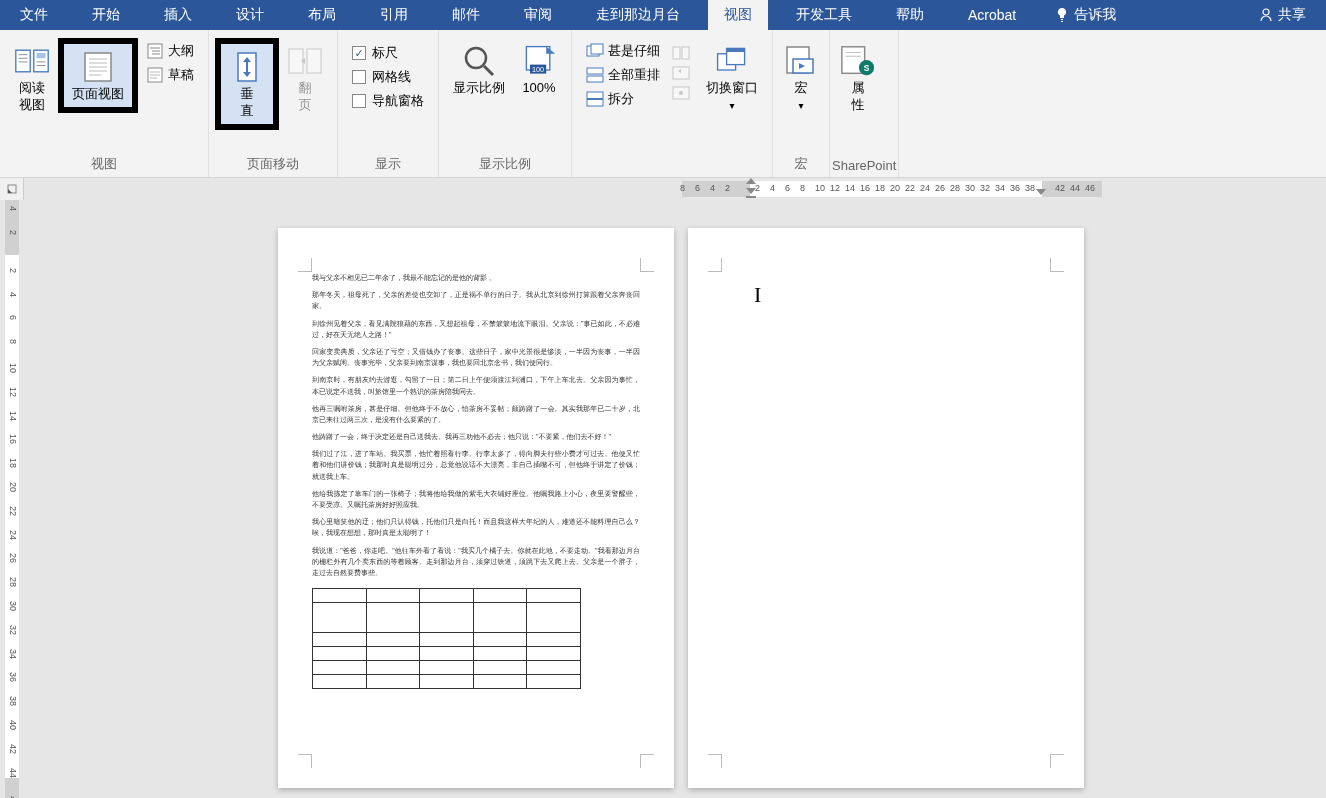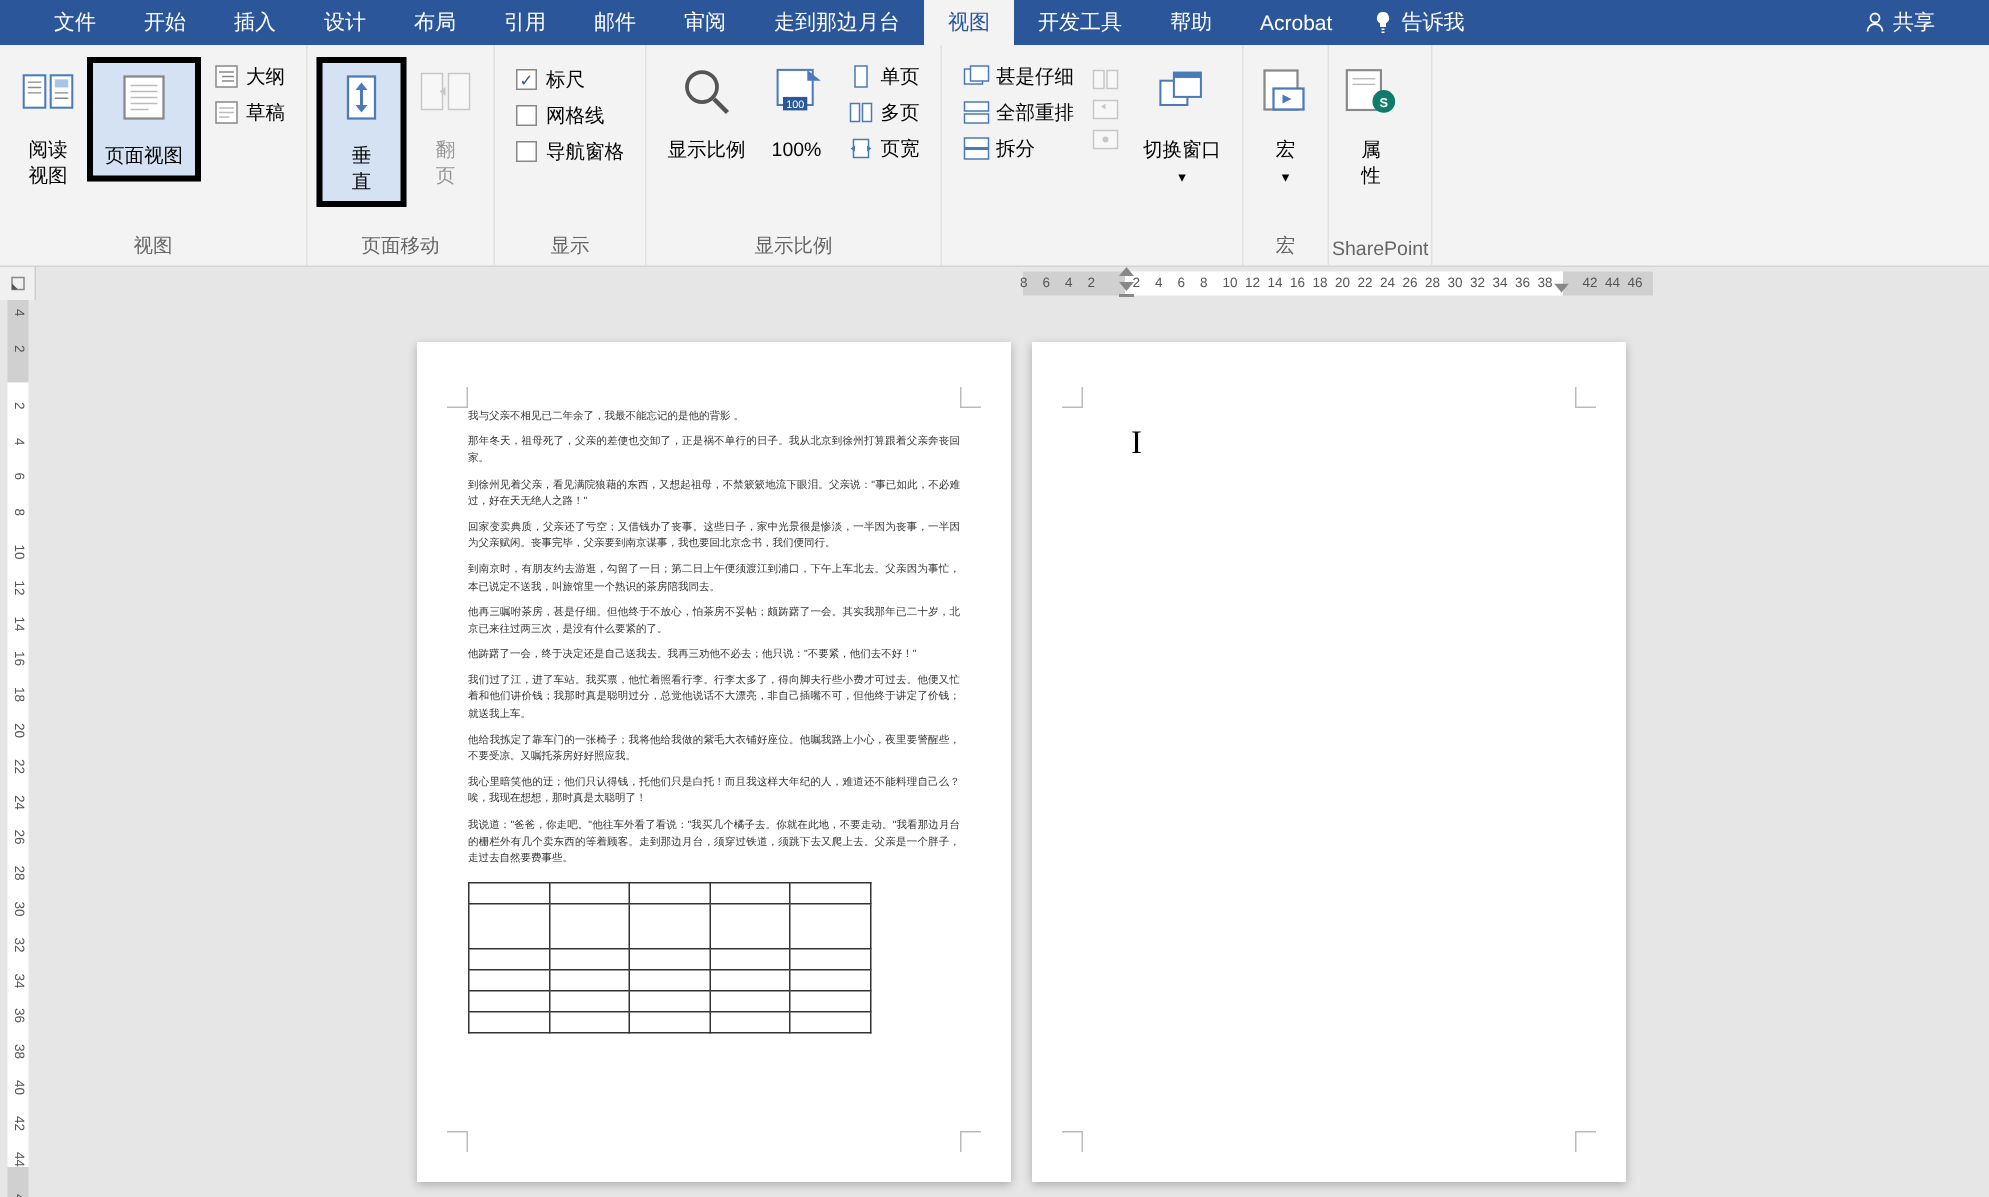--- a/index.html
+++ b/index.html
@@ -1,34 +1,34 @@
 <!DOCTYPE html>
 <html><head>
   <meta charset="utf-8">
   <style>
     * { margin: 0; padding: 0; box-sizing: border-box; font-family: "Microsoft YaHei", sans-serif; }
     body { background: #e6e6e6; overflow: hidden; width: 1326px; height: 798px; }
     
-    .menubar { display: flex; background: #2b579a; height: 30px; align-items: flex-start; padding: 0 20px; }
+    .menubar { display: flex; background: #2b579a; height: 30px; align-items: flex-start; padding: 0 4px; gap: 12px; }
     .menu-item { color: #fff; padding: 0 16px; font-size: 14px; height: 30px; display: flex; align-items: center; cursor: pointer; }
     .menu-item.active { background: #f3f3f3; color: #2b579a; }
     .menu-spacer { flex: 1; }
     .menu-right { display: flex; align-items: center; }
     .menu-right .menu-item { padding: 0 10px; }
     .bulb { margin-right: 4px; }
     
     .ribbon { background: #f3f3f3; height: 148px; display: flex; border-bottom: 1px solid #d4d4d4; }
     .ribbon-group { display: flex; flex-direction: column; border-right: 1px solid #e1e1e1; padding: 4px 6px 0; }
     .ribbon-group.tight { padding: 4px 2px 0; }
     .group-content { flex: 1; display: flex; align-items: flex-start; padding-top: 4px; }
     .group-label { text-align: center; font-size: 13px; color: #666; padding: 2px 0 4px; }
     
     .big-btn { display: flex; flex-direction: column; align-items: center; justify-content: center; padding: 4px 8px; cursor: pointer; min-width: 48px; }
-    .big-btn.selected { background: #d4e2f4; border: 4px solid #000000; }
-    .big-btn-icon { width: 36px; height: 38px; display: flex; align-items: center; justify-content: center; margin-bottom: 12px; }
+    .big-btn.selected { background: #d4e2f4; border: 6px solid #000000; }
+    .big-btn-icon { width: 36px; height: 38px; display: flex; align-items: center; justify-content: center; margin-bottom: 0; }
     .big-btn-label { font-size: 13px; text-align: center; line-height: 1.3; }
     
     .vstack { display: flex; flex-direction: column; gap: 2px; padding: 2px 4px; }
     .small-btn { display: flex; align-items: center; font-size: 13px; padding: 2px 4px; cursor: pointer; white-space: nowrap; }
     .small-btn-icon { width: 18px; height: 18px; margin-right: 4px; flex-shrink: 0; display: flex; align-items: center; justify-content: center; }
     .chk { width: 14px; height: 14px; border: 1px solid #888; margin-right: 6px; display: flex; align-items: center; justify-content: center; font-size: 11px; color: #2b579a; background: #fff; }
     
     .disabled { opacity: 0.4; }
     
     .ruler-wrap { background: #e6e6e6; height: 22px; position: relative; display: flex; }
@@ -222,48 +222,20 @@
       <div class="big-btn">
         <div class="big-btn-icon">
           <svg width="40" height="36" viewBox="0 0 40 36">
               <rect x="6" y="2" width="26" height="26" fill="#fff" stroke="#4a7abc" stroke-width="1.5"></rect>
               <path d="M28 2l10 8-10 0z" fill="#4a7abc"></path>
               <rect x="10" y="22" width="18" height="10" fill="#2b579a"></rect>
               <text x="19" y="30" font-size="8" fill="#fff" text-anchor="middle">100</text>
             </svg>
         </div>
         <div class="big-btn-label">100%</div>
-      </div>
-      <div class="vstack">
-        <div class="small-btn">
-          <span class="small-btn-icon">
-              <svg width="16" height="16">
-                <rect x="4" y="1" width="8" height="14" fill="#fff" stroke="#4a7abc"></rect>
-              </svg>
-            </span>
-          <span>单页</span>
-        </div>
-        <div class="small-btn">
-          <span class="small-btn-icon">
-              <svg width="16" height="16">
-                <rect x="1" y="2" width="6" height="12" fill="#fff" stroke="#4a7abc"></rect>
-                <rect x="9" y="2" width="6" height="12" fill="#fff" stroke="#4a7abc"></rect>
-              </svg>
-            </span>
-          <span>多页</span>
-        </div>
-        <div class="small-btn">
-          <span class="small-btn-icon">
-              <svg width="16" height="16">
-                <rect x="3" y="2" width="10" height="12" fill="#fff" stroke="#4a7abc"></rect>
-                <path d="M1 8l3-2v4z M15 8l-3-2v4z" fill="#4a7abc"></path>
-              </svg>
-            </span>
-          <span>页宽</span>
-        </div>
       </div>
     </div>
     <div class="group-label">显示比例</div>
   </div>
 
   <div class="ribbon-group">
     <div class="group-content">
       <div class="vstack">
         <div class="small-btn">
           <span class="small-btn-icon">

